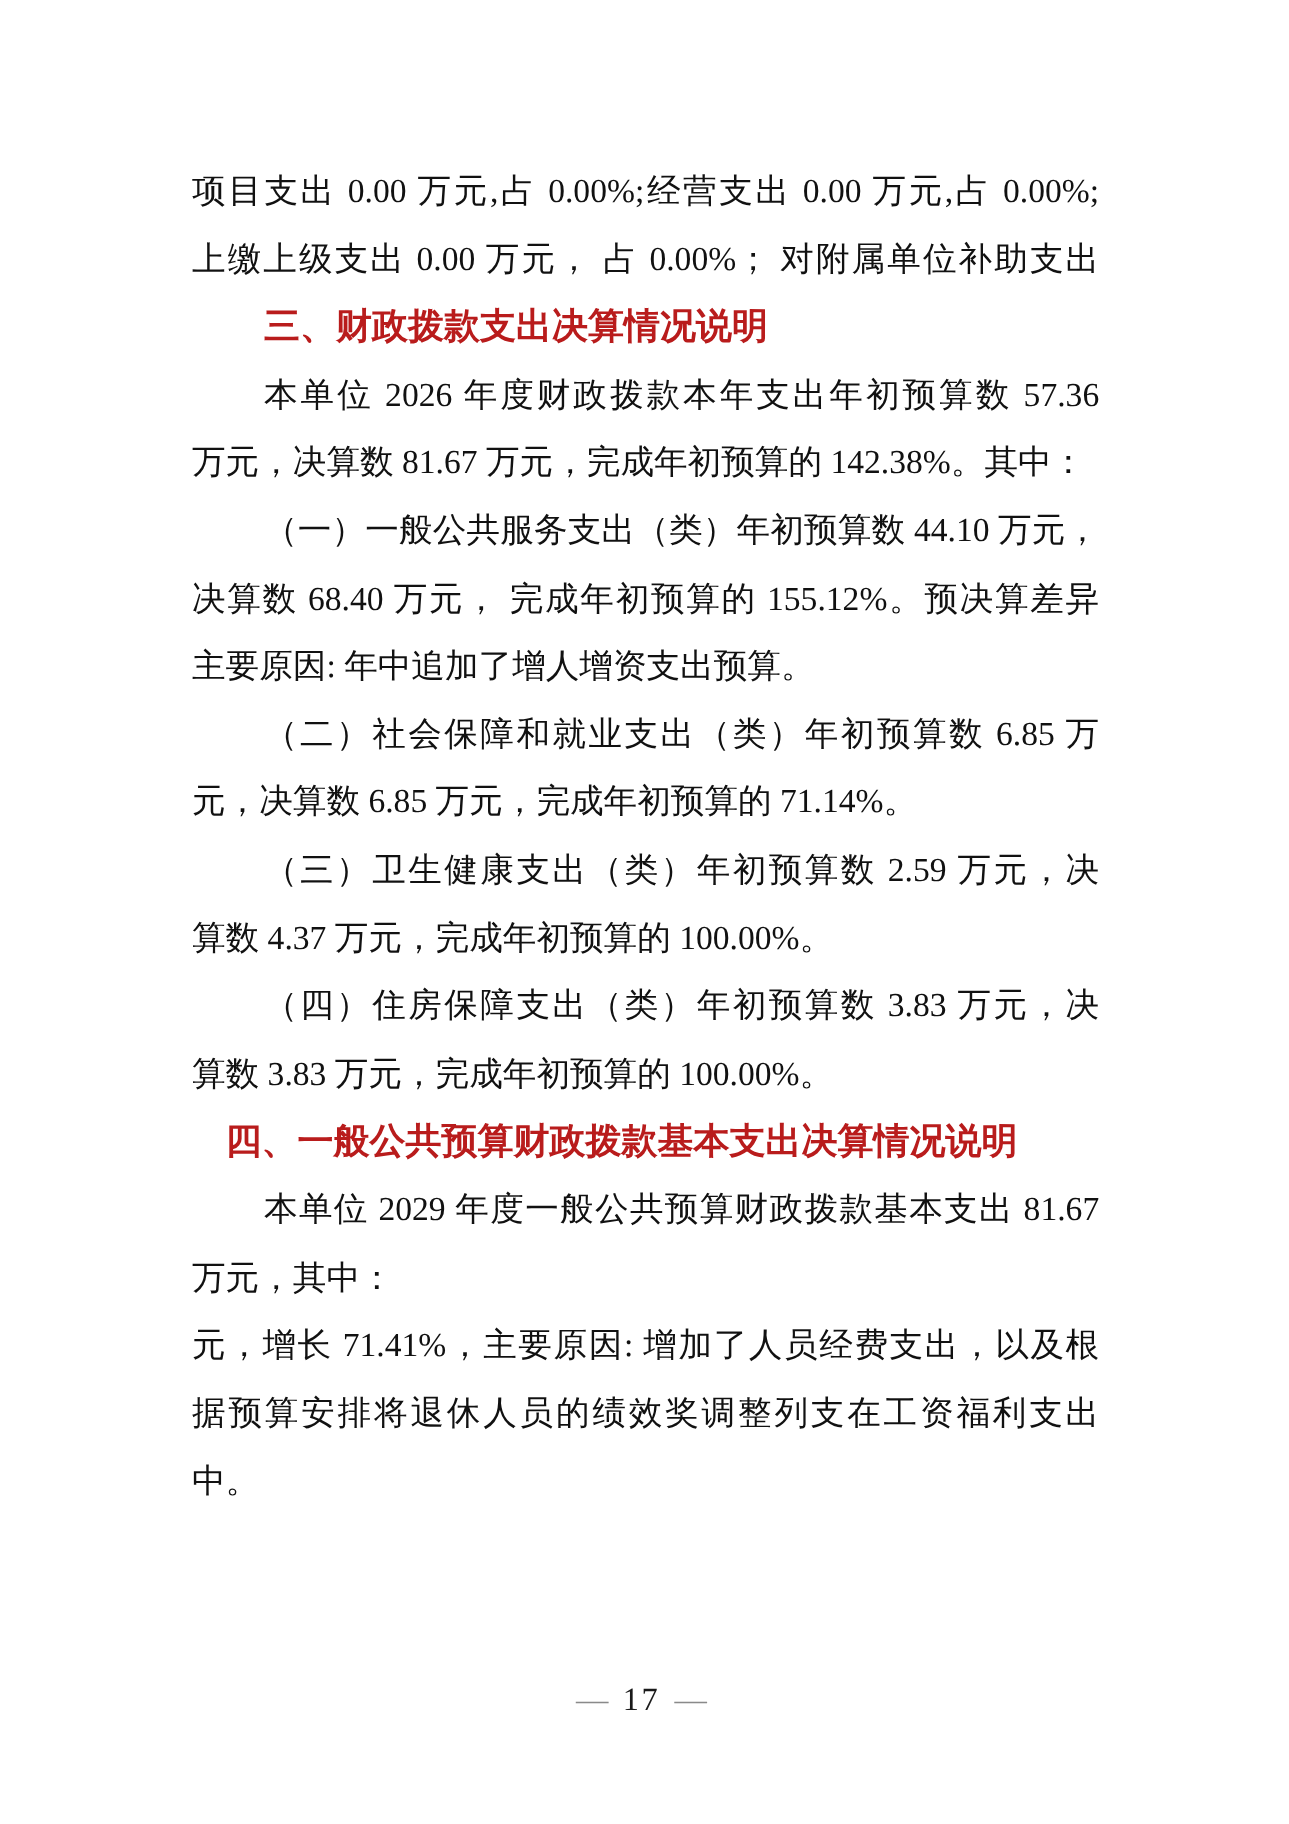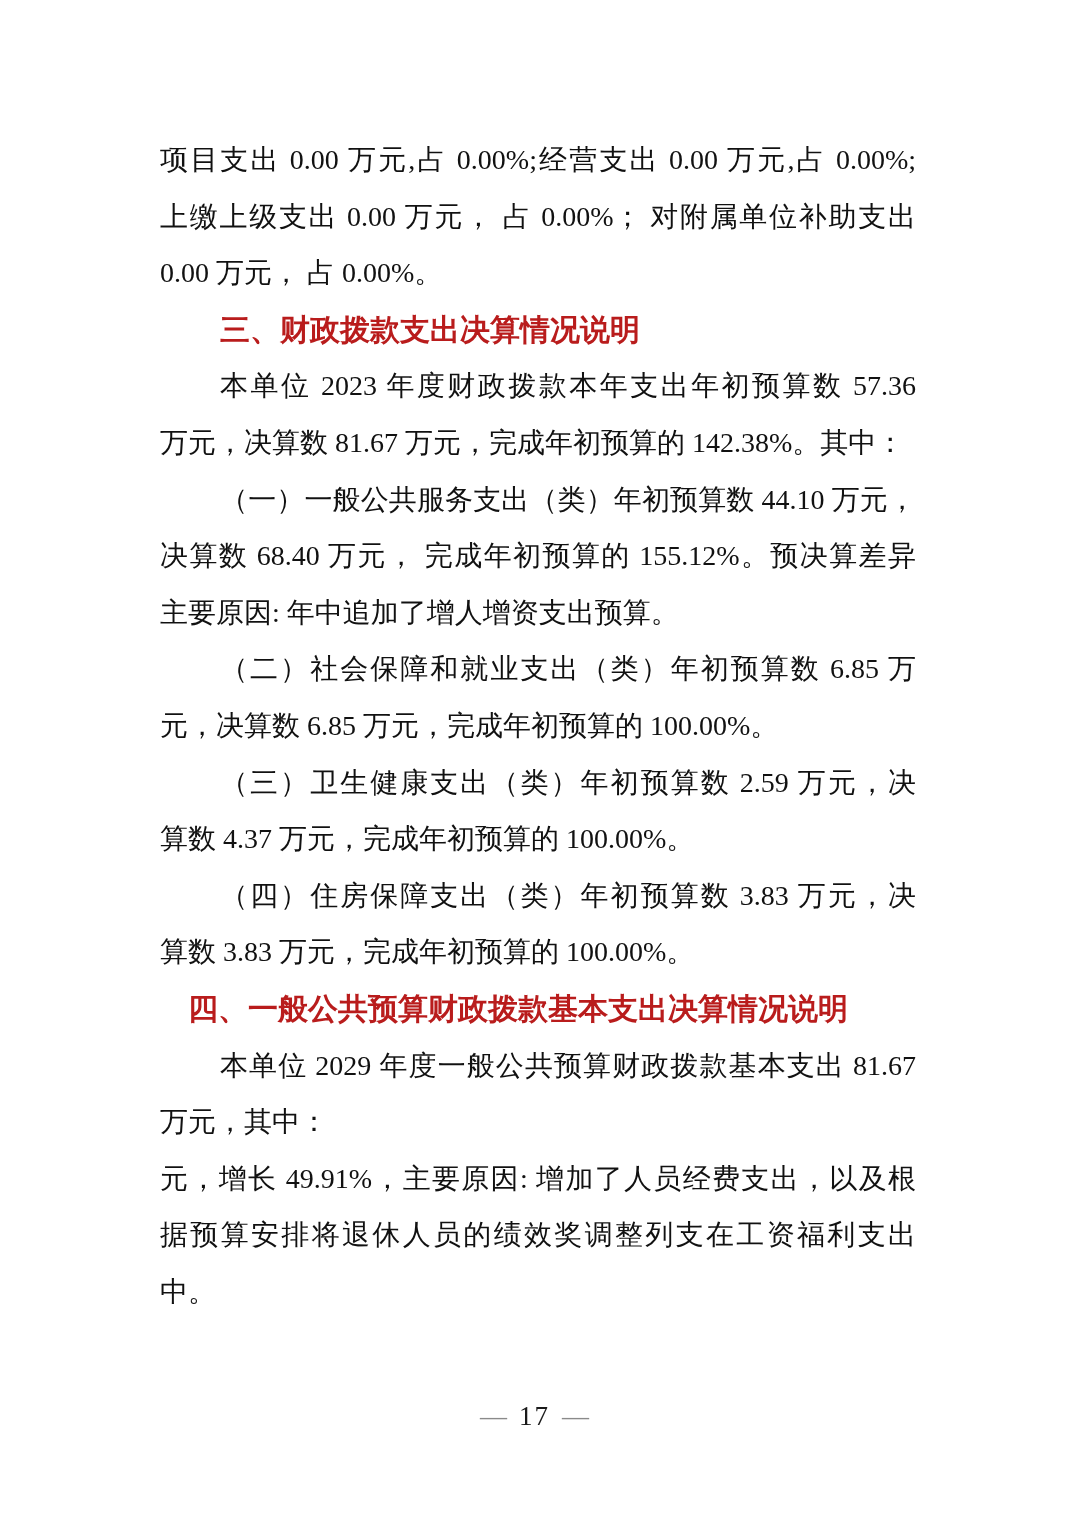--- a/index.html
+++ b/index.html
@@ -60,37 +60,36 @@
     letter-spacing: 2px;
   }
 </style>
 </head>
 <body>
 
 <div class="page">
   <div class="content">
     <div class="line fill">项目支出 0.00 万元,占 0.00%;经营支出 0.00 万元,占 0.00%;</div>
     <div class="line fill">上缴上级支出 0.00 万元， 占 0.00%； 对附属单位补助支出</div>
-    <div class="line">0.00 万元， 占 0.00%。</div>
     <div class="line heading ind2">三、财政拨款支出决算情况说明</div>
-    <div class="line ind2 fill">本单位 2023 年度财政拨款本年支出年初预算数 57.36</div>
+    <div class="line ind2 fill">本单位 2026 年度财政拨款本年支出年初预算数 57.36</div>
     <div class="line">万元，决算数 81.67 万元，完成年初预算的 142.38%。其中：</div>
     <div class="line ind2 fill">（一）一般公共服务支出（类）年初预算数 44.10 万元，</div>
     <div class="line fill">决算数 68.40 万元， 完成年初预算的 155.12%。预决算差异</div>
     <div class="line">主要原因: 年中追加了增人增资支出预算。</div>
     <div class="line ind2 fill">（二）社会保障和就业支出（类）年初预算数 6.85 万</div>
-    <div class="line">元，决算数 6.85 万元，完成年初预算的 100.00%。</div>
+    <div class="line">元，决算数 6.85 万元，完成年初预算的 71.14%。</div>
     <div class="line ind2 fill">（三）卫生健康支出（类）年初预算数 2.59 万元，决</div>
     <div class="line">算数 4.37 万元，完成年初预算的 100.00%。</div>
     <div class="line ind2 fill">（四）住房保障支出（类）年初预算数 3.83 万元，决</div>
     <div class="line">算数 3.83 万元，完成年初预算的 100.00%。</div>
     <div class="line heading ind1">四、一般公共预算财政拨款基本支出决算情况说明</div>
     <div class="line ind2 fill">本单位 2029 年度一般公共预算财政拨款基本支出 81.67</div>
     <div class="line">万元，其中：</div>
-    <div class="line fill">元，增长 49.91%，主要原因: 增加了人员经费支出，以及根</div>
+    <div class="line fill">元，增长 71.41%，主要原因: 增加了人员经费支出，以及根</div>
     <div class="line fill">据预算安排将退休人员的绩效奖调整列支在工资福利支出</div>
     <div class="line">中。</div>
   </div>
 
   <div class="footer">
     <span class="dash">—</span><span class="pagenum">17</span><span class="dash">—</span>
   </div>
 </div>
 
 </body></html>

